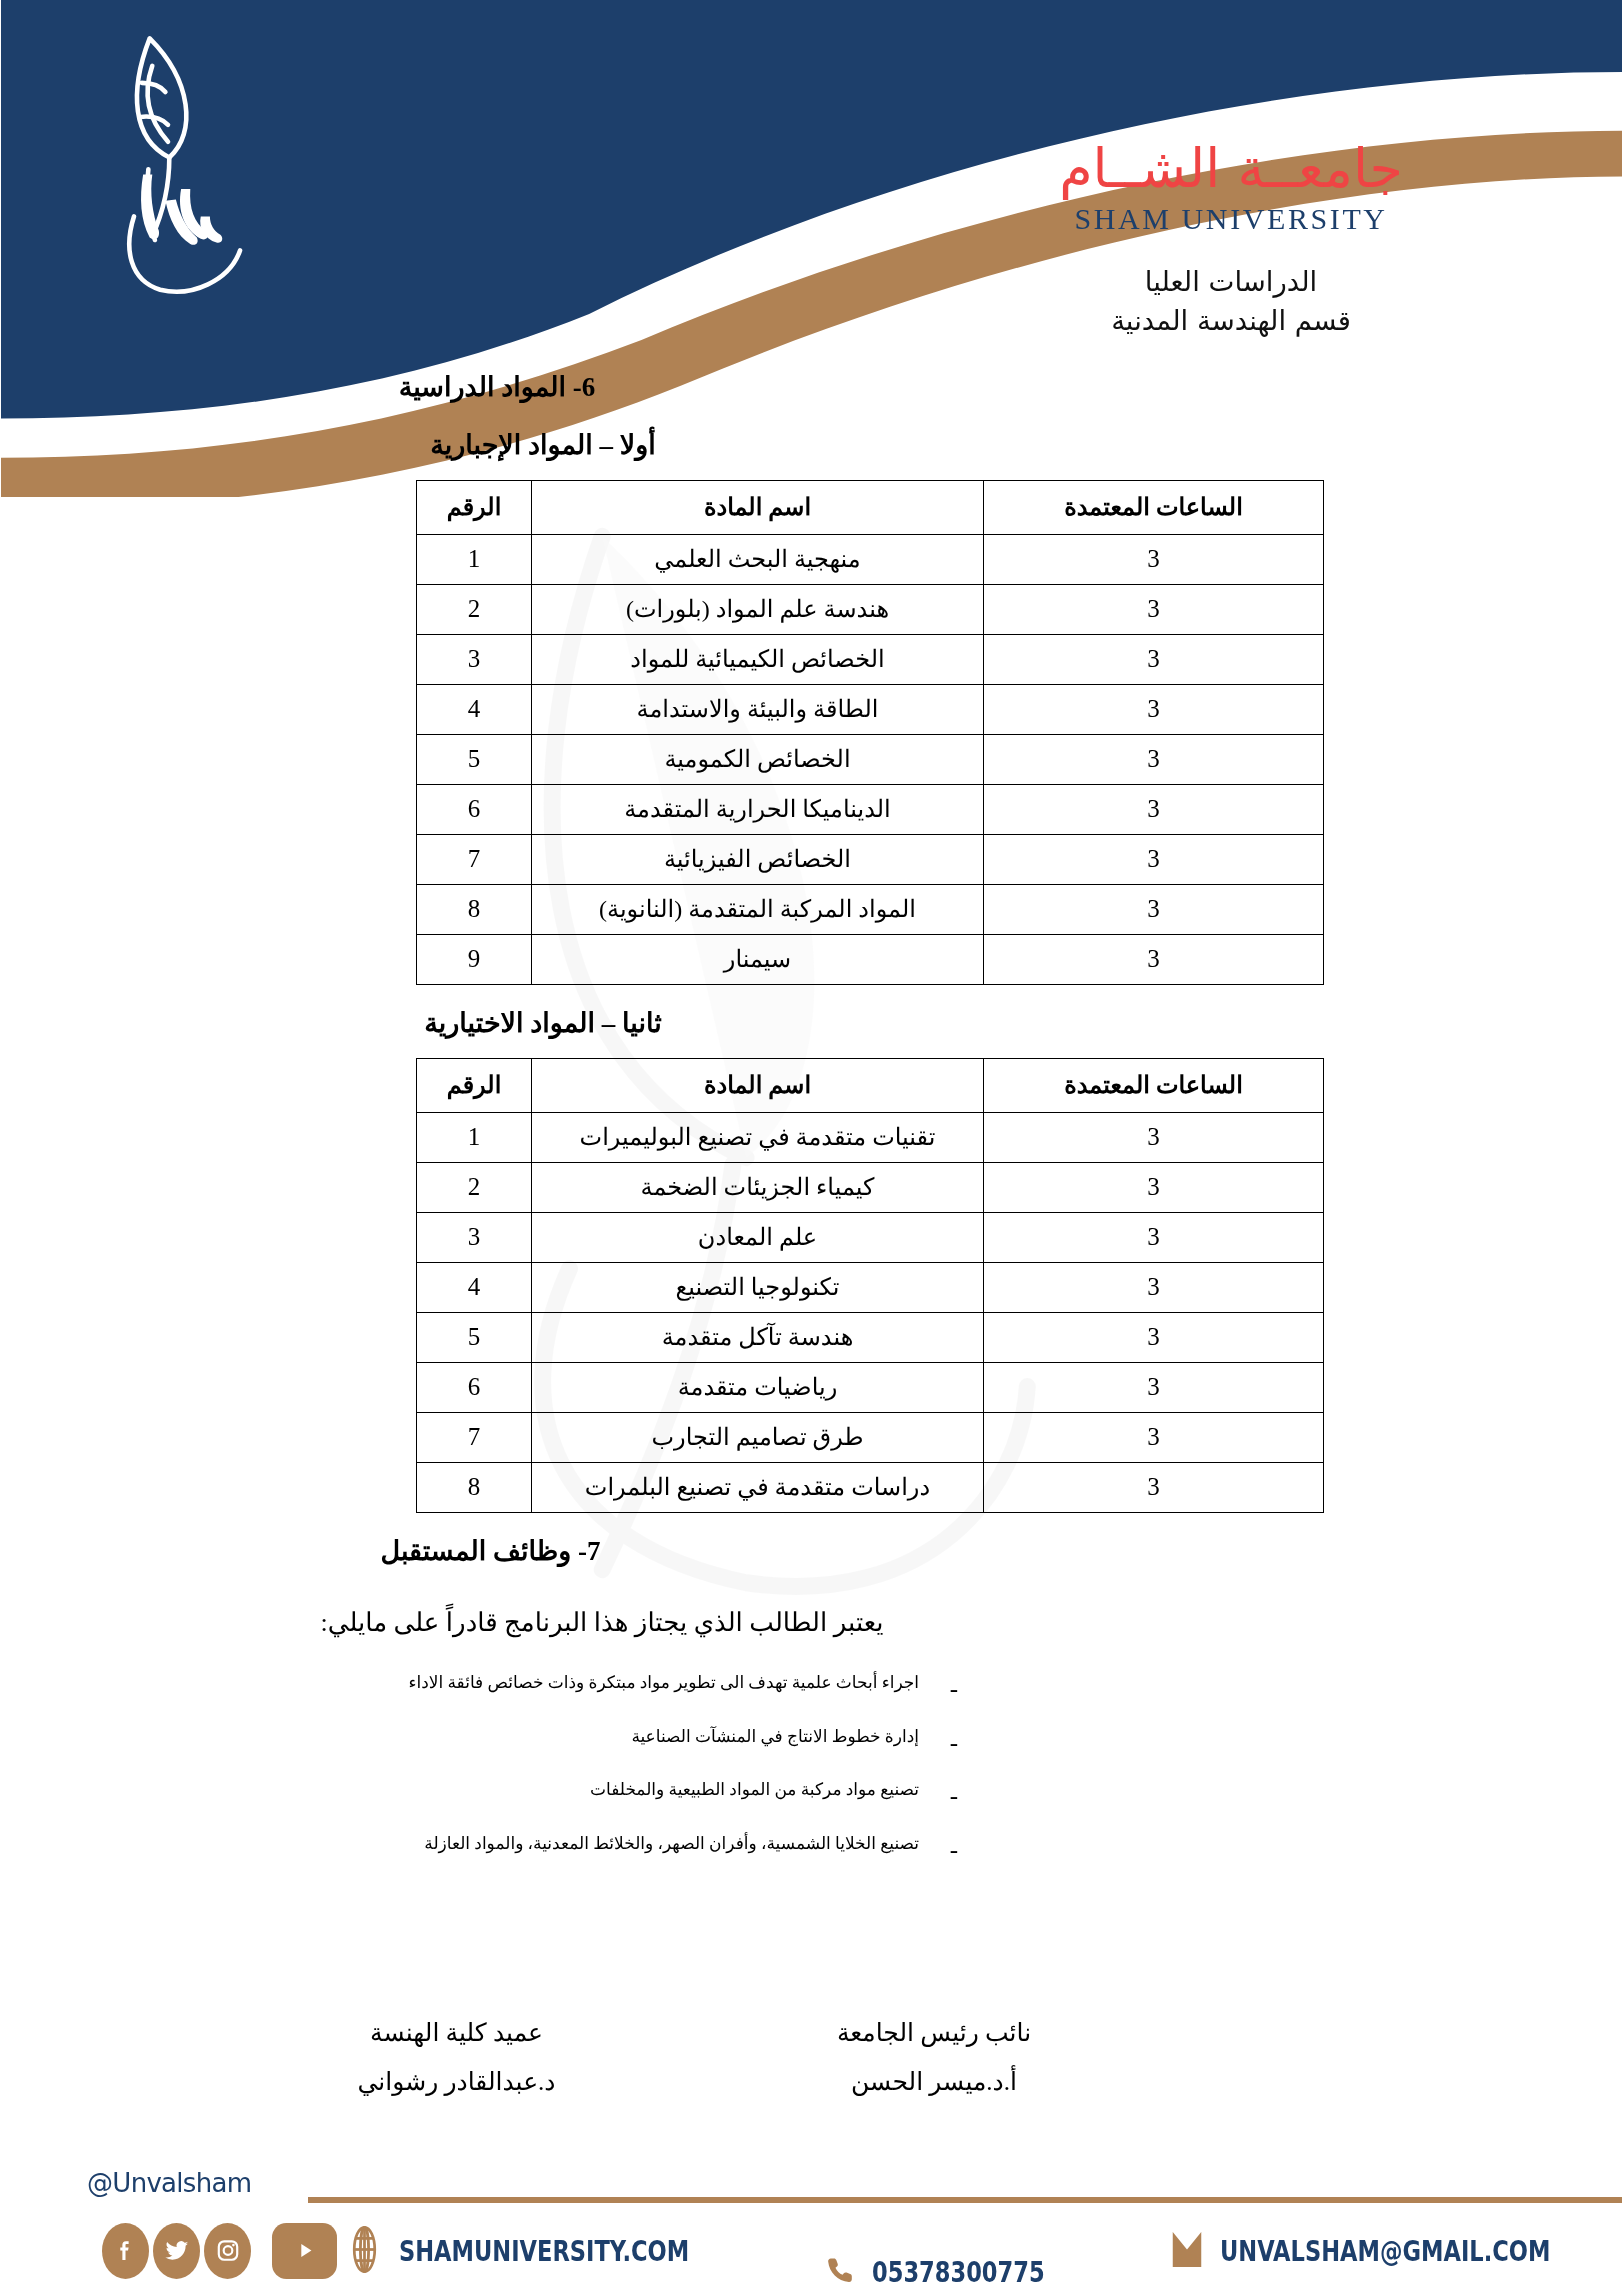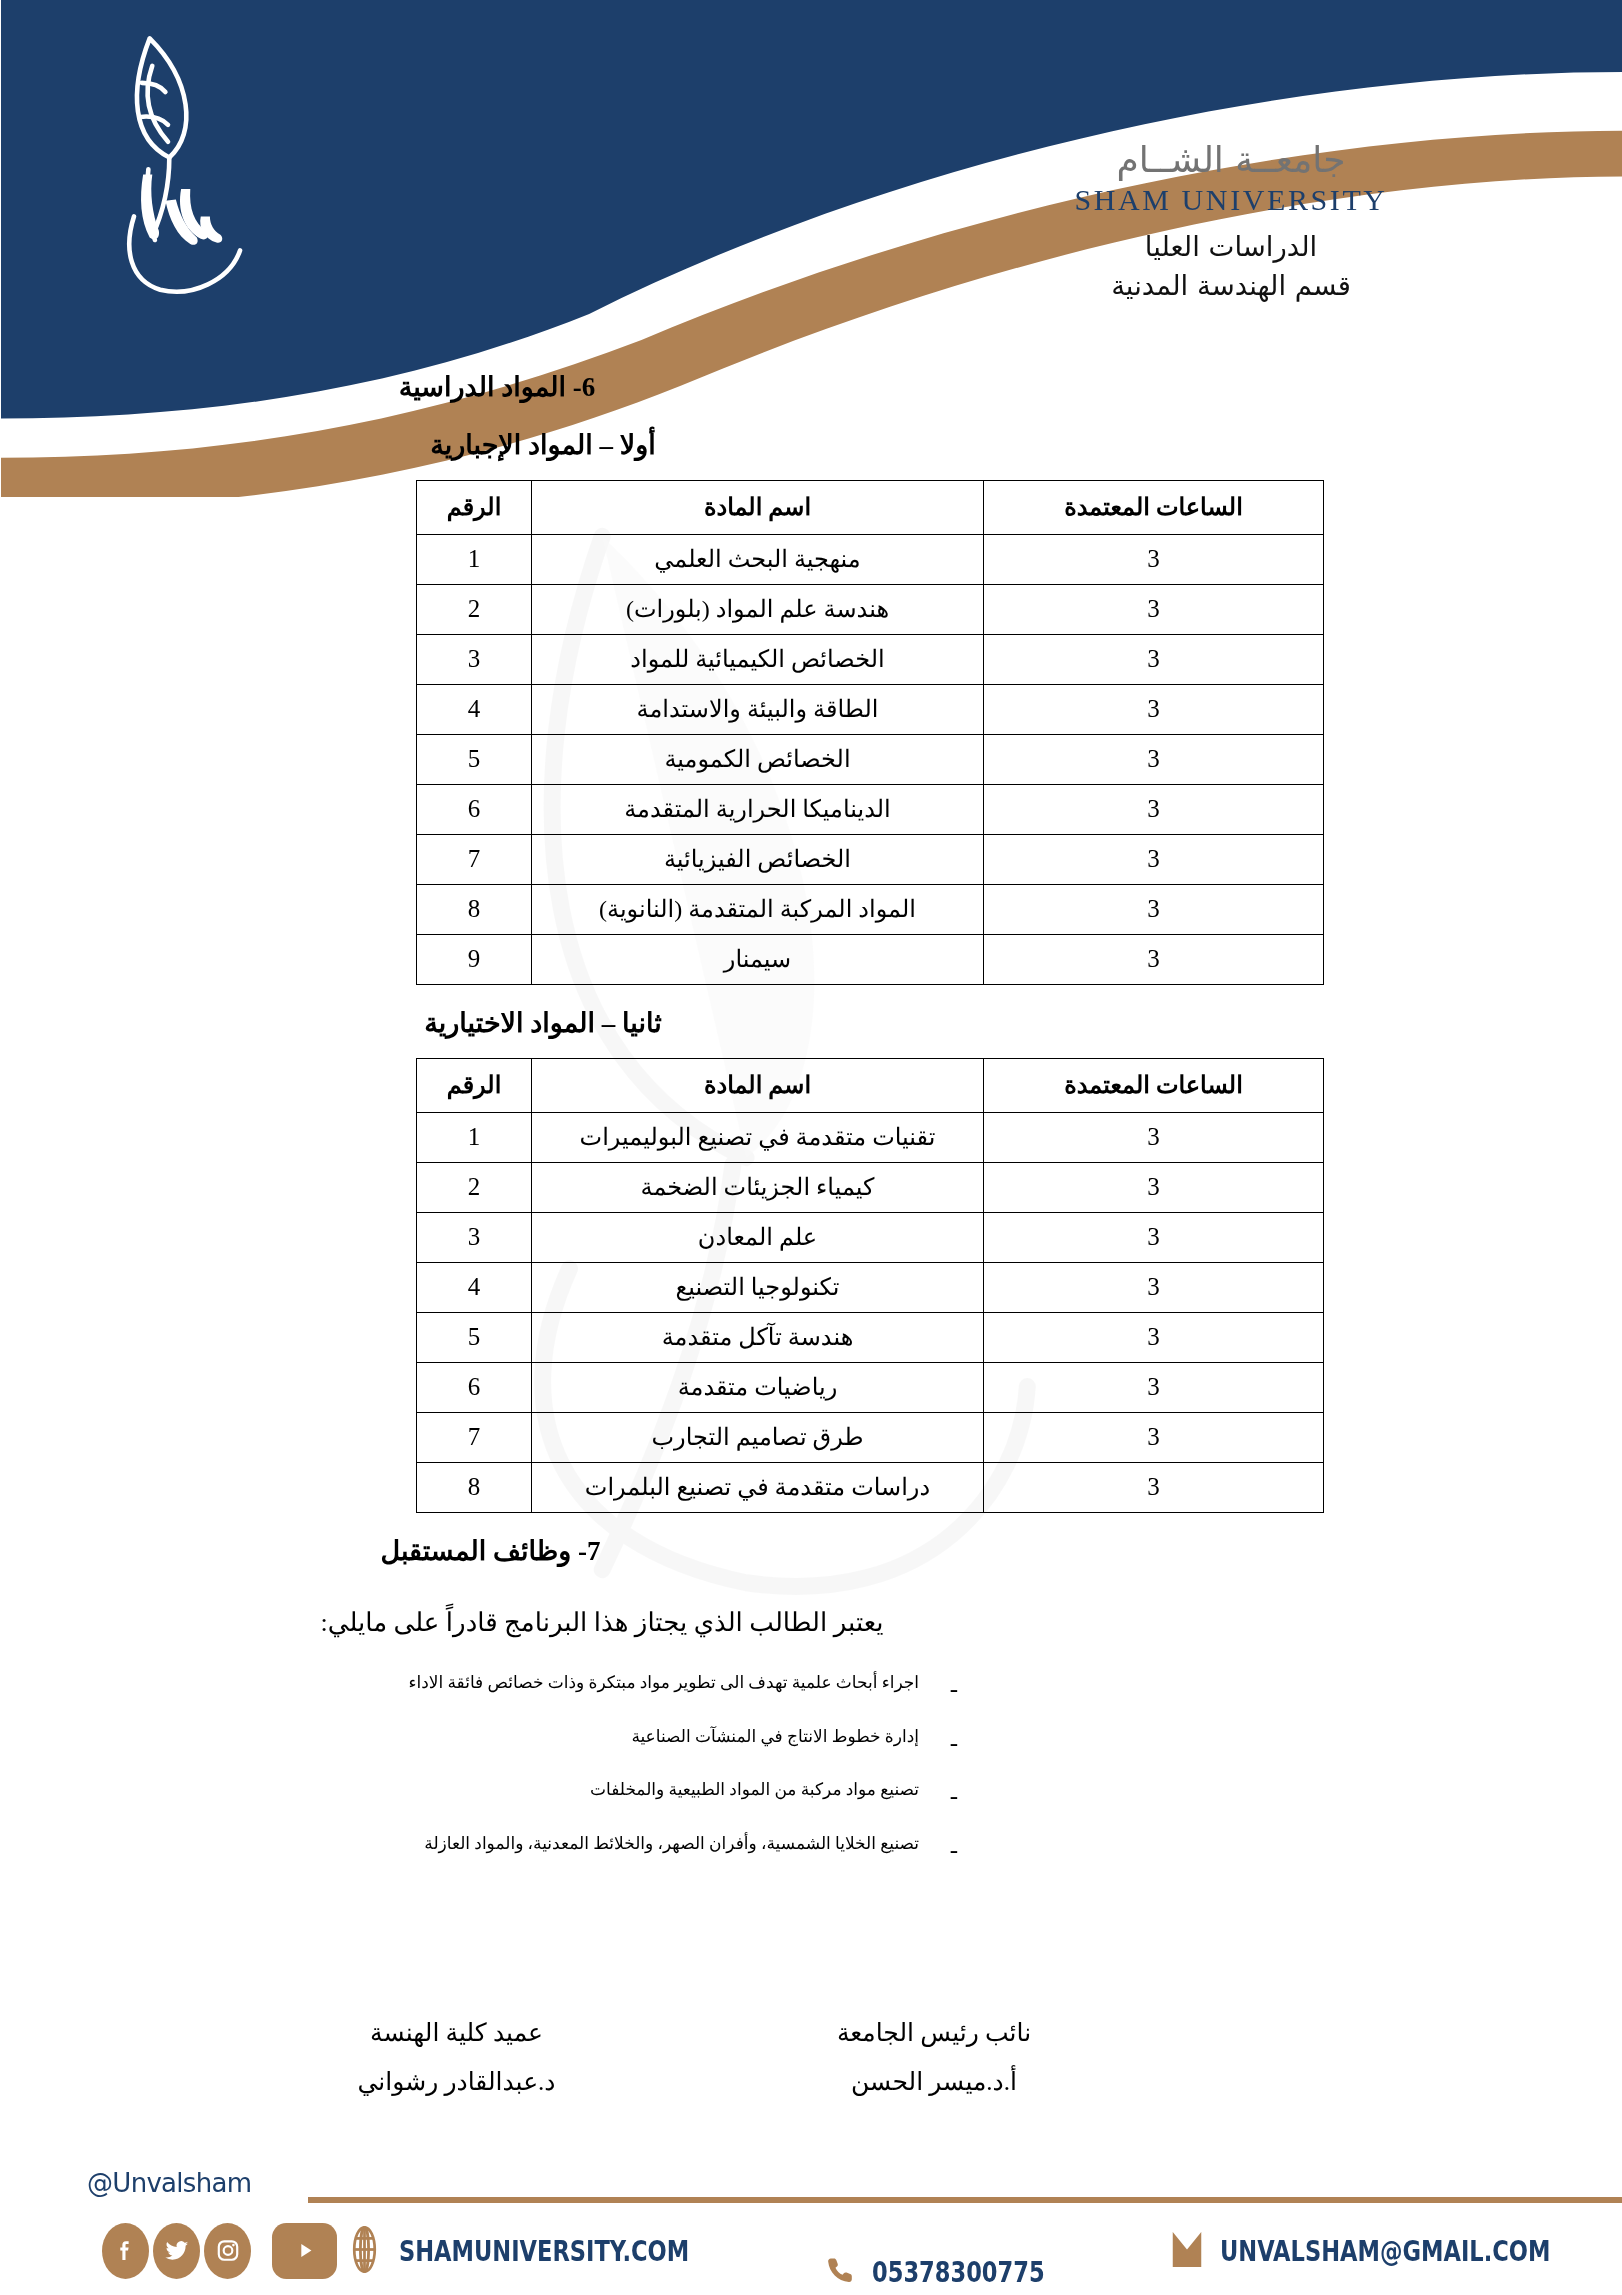--- a/index.html
+++ b/index.html
@@ -38,40 +38,40 @@
   .header-text {
     position: absolute;
     top: 141px;
     right: 65px;
     width: 654px;
     text-align: center;
     direction: rtl;
   }
   .uni-name-ar {
     font-family: "DejaVu Sans", sans-serif;
-    font-size: 36px;
-    color: #737373;
+    font-size: 54px;
+    color: #ef4444;
     letter-spacing: 3.9px;
     line-height: 1.05;
     font-weight: 400;
   }
   .uni-name-en {
     font-family: "Liberation Serif", serif;
     font-size: 30px;
     color: #1d3f6b;
     letter-spacing: 2.6px;
     margin-top: 3.9px;
     font-variant: small-caps;
     text-transform: uppercase;
   }
   .dept-line {
     font-family: "DejaVu Sans", sans-serif;
     font-size: 27.5px;
     color: #111111;
-    margin-top: 10px;
+    margin-top: 26px;
     line-height: 1.42;
     font-weight: 400;
   }
 
   
   .watermark {
     position: absolute;
     top: 497px;
     left: 406px;
     width: 654px;

